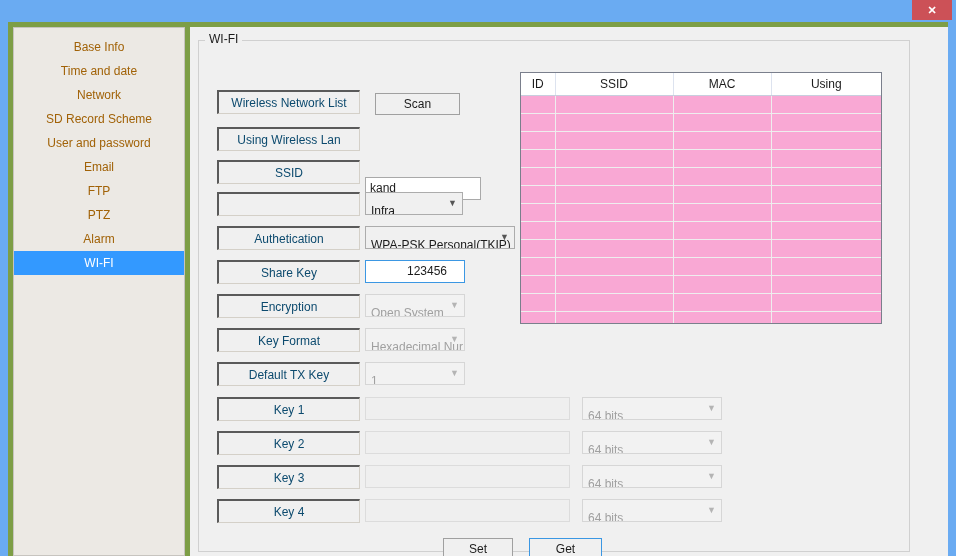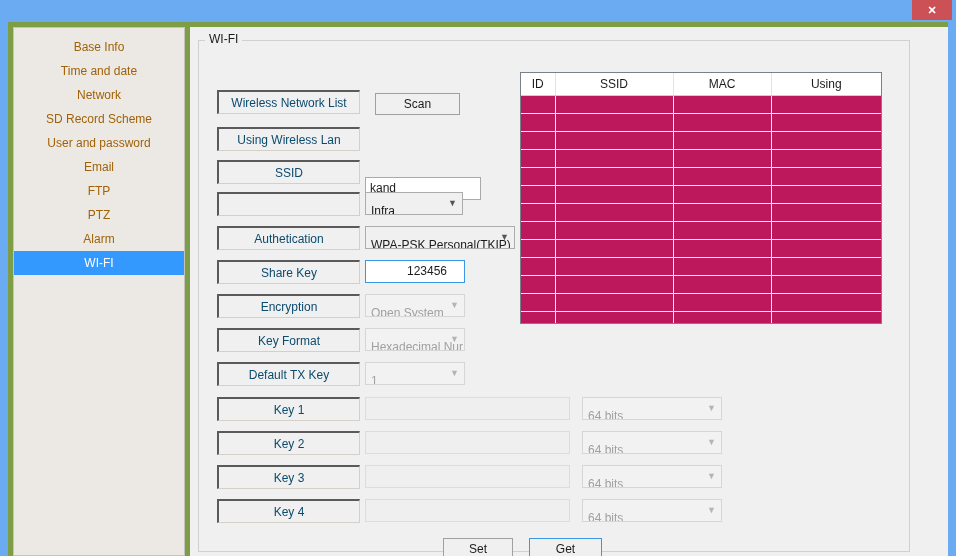--- a/index.html
+++ b/index.html
@@ -237,21 +237,21 @@
     line-height: 17px;
   }
 
   
   #network-table {
     position: absolute;
     left: 330px;
     top: 45px;
     width: 362px;
     height: 252px;
-    background: #be185d;
+    background: #f9a8d4;
     border: 1px solid #7a7f8c;
     box-sizing: border-box;
     overflow: hidden;
   }
   #network-table table {
     border-collapse: collapse;
     width: 100%;
     table-layout: fixed;
   }
   #network-table th {

